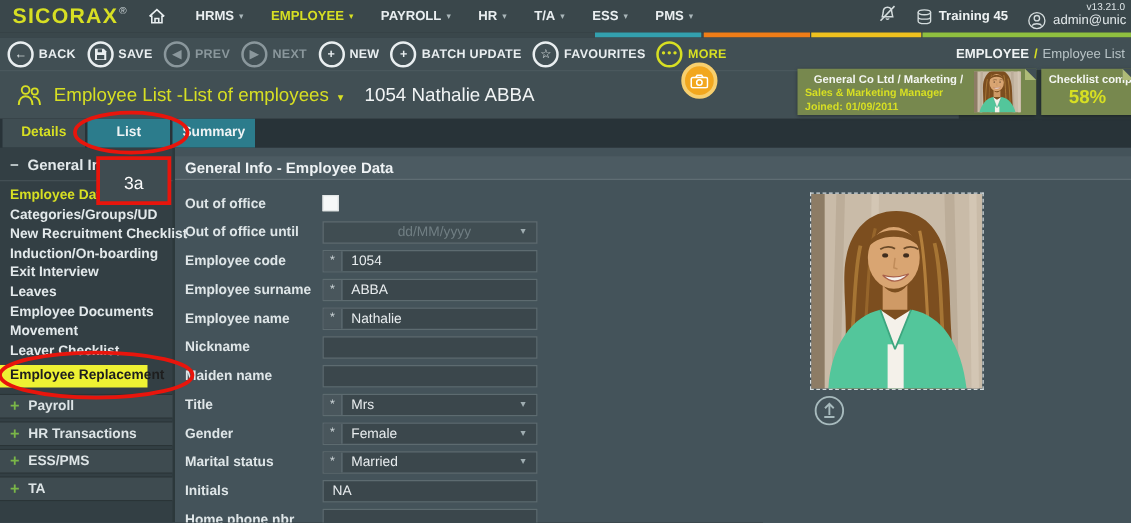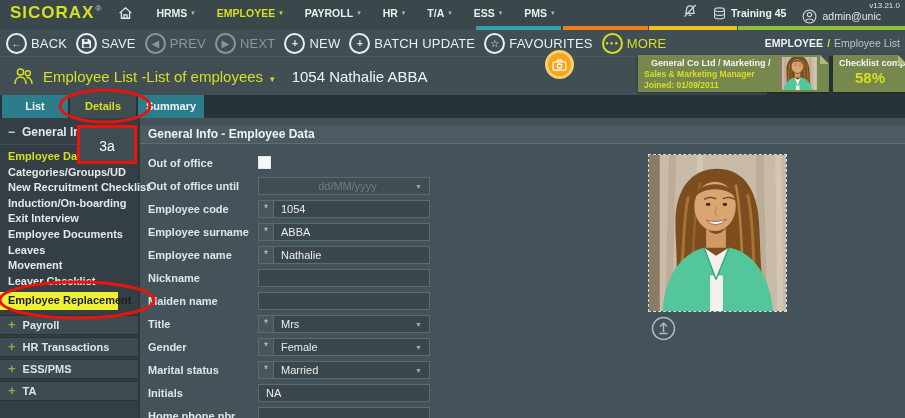--- a/index.html
+++ b/index.html
@@ -12,35 +12,35 @@
   
   #topbar { position:absolute; top:0; left:0; width:905px; height:26px; background:#3a474b; display:flex; align-items:center; z-index:5; }
   .logo { margin-left:10px; font-size:17px; font-weight:bold; color:#d7df23; letter-spacing:1px; white-space:nowrap; cursor:default; }
   .reg  { color:#cdd6d8; font-size:8px; vertical-align:super; margin-left:1px; font-weight:normal; }
   .home { margin-left:16px; display:flex; align-items:center; cursor:pointer; }
   #topnav-items { display:flex; align-items:center; margin-left:12px; }
   .nav-item { display:flex; align-items:center; gap:4px; padding:0 11px; height:26px; cursor:pointer; }
   .nav-label { font-size:10.5px; font-weight:bold; color:#e9eef0; white-space:nowrap; }
   .nav-caret { font-size:7px; color:#aab6b9; }
   .nav-item.active .nav-label, .nav-item.active .nav-caret { color:#d7df23; }
-  #top-right { position:absolute; right:0; top:0; height:26px; display:flex; align-items:center; gap:16px; padding-right:24px; }
+  #top-right { position:absolute; right:0; top:0; height:26px; display:flex; align-items:center; gap:16px; padding-right:4px; }
   .env-group, .user-group { display:flex; align-items:center; gap:5px; cursor:pointer; }
   .env-label { font-size:10.5px; font-weight:bold; color:#eef2f3; }
   .user-label { font-size:10.5px; color:#e2e8ea; margin-top:6px; }
   .user-group svg { margin-top:6px; }
   .version { position:absolute; top:1px; right:5px; font-size:8px; color:#dfe6e8; }
   
   #stripe { position:absolute; top:26px; left:0; width:905px; height:4px; background:#3a474b; z-index:5; }
   .seg { position:absolute; top:0; height:4px; }
   
   #toolbar { position:absolute; top:30px; left:0; width:905px; height:26px; background:#414f54; display:flex; align-items:center; padding-left:6px; gap:9px; z-index:5; }
   .tb-btn { display:flex; align-items:center; gap:4px; cursor:pointer; }
   .tb-circle { width:21px; height:21px; border:2px solid #e9eef0; border-radius:50%; display:flex; align-items:center; justify-content:center; font-size:10px; color:#e9eef0; font-weight:bold; flex:none; }
   .tb-circle.dots { font-size:6px; letter-spacing:1px; }
-  .tb-label { font-size:13px; font-weight:normal; color:#e9eef0; letter-spacing:.2px; white-space:nowrap; }
+  .tb-label { font-size:10px; font-weight:bold; color:#e9eef0; letter-spacing:.2px; white-space:nowrap; }
   .tb-btn.disabled .tb-circle { border-color:#8a979c; color:#8a979c; }
   .tb-btn.disabled .tb-label { color:#8a979c; }
   .tb-btn.highlight .tb-circle { border-color:#d7df23; color:#d7df23; }
   .tb-btn.highlight .tb-label { color:#d7df23; }
   #breadcrumb { position:absolute; top:37px; right:5px; font-size:10.5px; z-index:6; white-space:nowrap; }
   .bc-section { color:#eef2f3; font-weight:bold; cursor:pointer; }
   .bc-sep { color:#d7df23; font-weight:bold; margin:0 4px; }
   .bc-page { color:#b9c4c7; cursor:pointer; }
   
   #titlebar { position:absolute; top:56px; left:0; width:767px; height:39px; background:#414f54; border-top:1px solid #4a585d; display:flex; align-items:center; z-index:5; }
@@ -268,38 +268,38 @@
       </svg>
     </div>
 </div>
 
 <div id="checklist-box" class="olive-box">
   <div class="cl-label">Checklist complete</div>
   <div class="cl-value">58%</div>
 </div>
 
 <div id="tabbar">
+    <div class="tab active">Details</div>
     <div class="tab">List</div>
-    <div class="tab active">Details</div>
     <div class="tab">Summary</div>
   </div>
 
 <div id="sidebar">
   <div class="side-header">
     <span class="minus">−</span>
     <span id="side-header-label">General Info</span>
   </div>
   <ul id="side-items">
       <li class="active">Employee Data</li>
       <li>Categories/Groups/UD</li>
       <li>New Recruitment Checklist</li>
       <li>Induction/On-boarding</li>
       <li>Exit Interview</li>
+      <li>Leaves</li>
       <li>Employee Documents</li>
-      <li>Leaves</li>
       <li>Movement</li>
       <li>Leaver Checklist</li>
       <li class="highlight">Employee Replacement</li>
     </ul>
   <div id="side-accordions">
       <div class="accordion first">
         <span class="acc-plus">+</span>
         <span>Payroll</span>
       </div>
       <div class="accordion">

